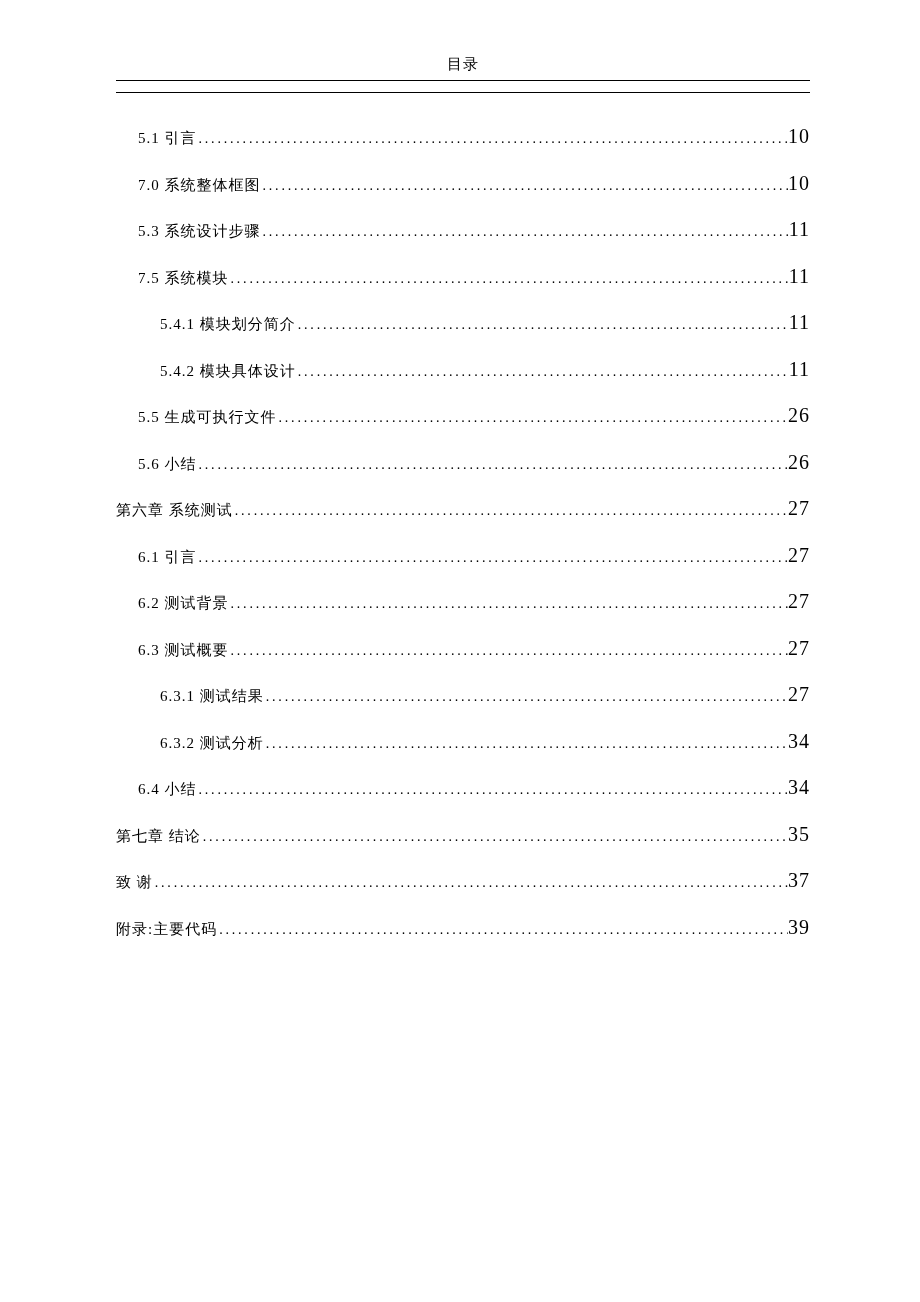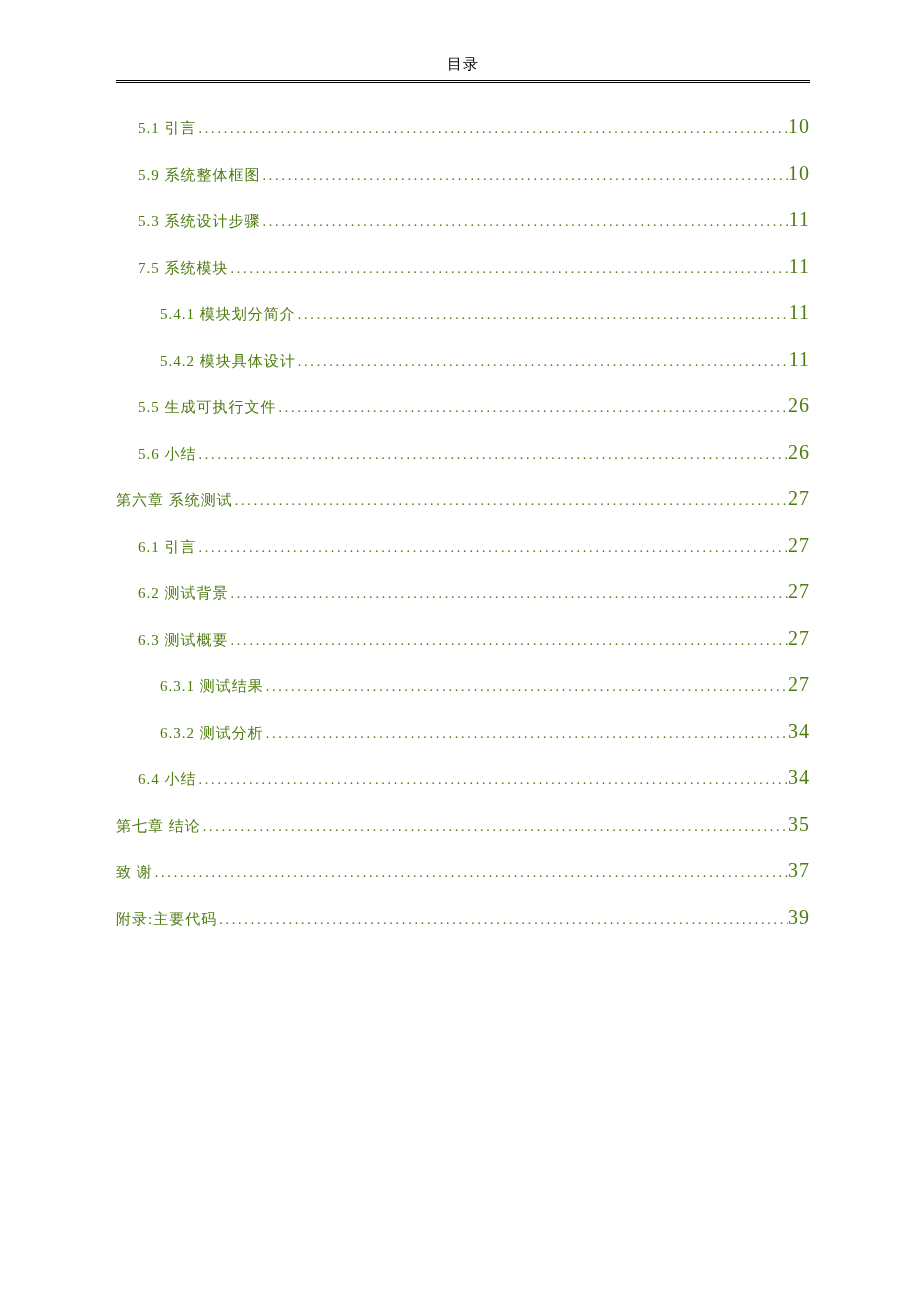--- a/index.html
+++ b/index.html
@@ -12,29 +12,29 @@
     }
     .page {
       padding: 55px 110px 0 116px;
     }
     .header {
       text-align: center;
       font-size: 15px;
       letter-spacing: 1px;
       padding-bottom: 6px;
       border-bottom: 1.5px solid #000;
-      margin-bottom: 1px;
+      margin-bottom: 11px;
     }
     .header-line2 {
       border-bottom: 0.5px solid #000;
       margin-bottom: 28px;
     }
     .toc {
       font-size: 15px;
-      color: #4d7c0f;
+      color: #000000;
     }
     .toc-entry {
       display: flex;
       align-items: baseline;
       margin-bottom: 15.5px;
       line-height: 1.55;
       white-space: nowrap;
     }
     .toc-entry.level-0 { padding-left: 0px; }
     .toc-entry.level-1 { padding-left: 22px; }
@@ -66,21 +66,21 @@
   </div>
   <div class="header-line2"></div>
 
   <div class="toc" id="toc">
       <div class="toc-entry level-1">
         <span class="toc-label">5.1 引言</span>
         <span class="toc-dots"></span>
         <span class="toc-page">10</span>
       </div>
       <div class="toc-entry level-1">
-        <span class="toc-label">5.9 系统整体框图</span>
+        <span class="toc-label">7.0 系统整体框图</span>
         <span class="toc-dots"></span>
         <span class="toc-page">10</span>
       </div>
       <div class="toc-entry level-1">
         <span class="toc-label">5.3 系统设计步骤</span>
         <span class="toc-dots"></span>
         <span class="toc-page">11</span>
       </div>
       <div class="toc-entry level-1">
         <span class="toc-label">7.5 系统模块</span>

